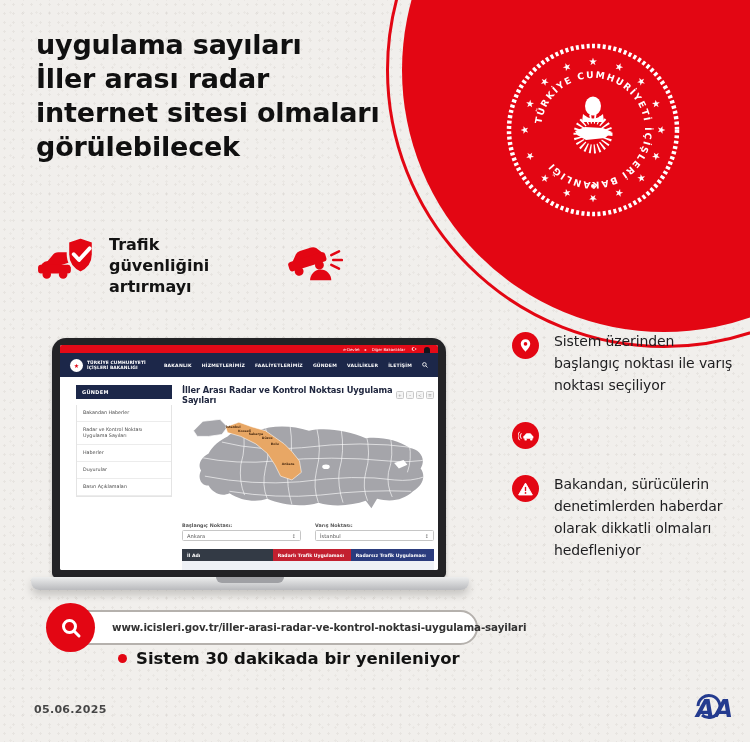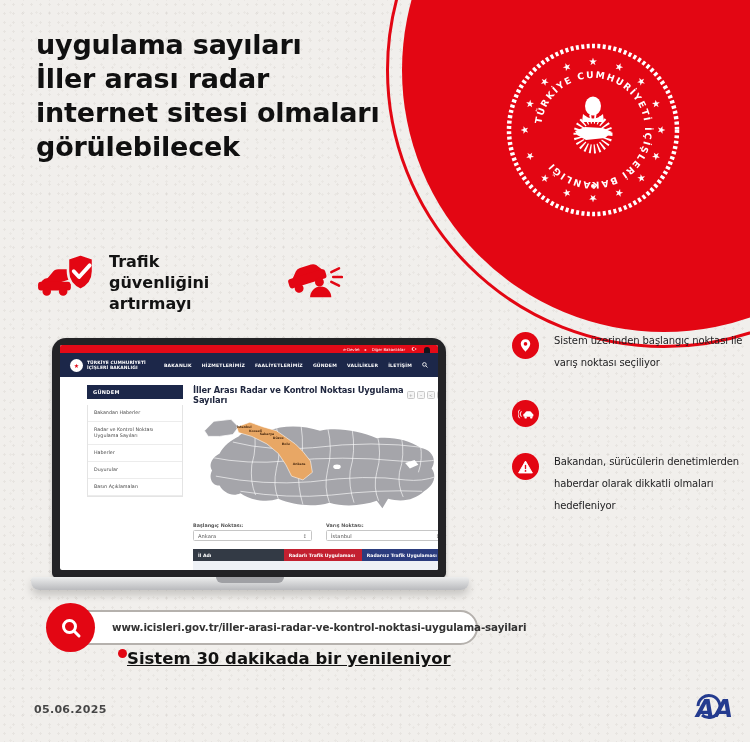--- a/index.html
+++ b/index.html
@@ -21,40 +21,40 @@
 
   
   .ring{left:386px; top:-208px; width:556px; height:556px; border:3px solid var(--accent-red); border-radius:50%;}
   .redcircle{left:402px; top:-192px; width:524px; height:524px; background:var(--accent-red); border-radius:50%;}
   .seal{left:503px; top:40px;}
 
   
   .headline{left:36px; top:28px; width:400px; font-size:27px; font-weight:bold; line-height:34px; color:#101010; letter-spacing:-0.2px;}
 
   
-  .features{left:36px; top:232px; display:flex; gap:52px;margin-top:17px;}
+  .features{left:36px; top:232px; display:flex; gap:52px;}
   .feature{display:flex; gap:11px; align-items:flex-start;}
   .feature-text{font-size:16px; font-weight:bold; line-height:21px; color:#131313; padding-top:2px;}
   .f1 .feature-text{width:120px;} .f2 .feature-text{width:150px;}
 
   
   .laptop-bezel{left:52px; top:338px; width:394px; height:240px; background:#232326; border-radius:14px 14px 5px 5px; padding:7px 8px 8px 8px; box-shadow:0 2px 4px rgba(0,0,0,.2);}
   .laptop-screen{width:378px; height:225px; background:#fff; border-radius:2px; overflow:hidden; position:relative;}
   .laptop-base{left:31px; top:577px; width:438px; height:13px; background:linear-gradient(#eceded,#b9babd); border-radius:3px 3px 8px 8px; box-shadow:0 5px 9px rgba(0,0,0,.18);}
   .laptop-notch{left:216px; top:577px; width:68px; height:6px; background:#9fa0a4; border-radius:0 0 7px 7px;}
 
   
   .ms-topbar{height:8px; background:#e30a17; display:flex; justify-content:flex-end; align-items:center; gap:5px; padding:0 8px; color:#fff; font-size:3.9px;}
   .ms-portrait{width:6px;height:6px;background:#14131a;border-radius:50% 50% 0 0; margin-bottom:-2px;}
   .ms-nav{height:24px; background:var(--navy); display:flex; align-items:center; padding:0 10px; color:#fff;}
   .ms-logo{width:13px;height:13px;background:#fff;border-radius:50%;display:flex;align-items:center;justify-content:center;color:#e30a17;font-size:6px;}
   .ms-brand{display:flex;align-items:center;gap:4px;}
   .ms-brand-txt{font-size:4.4px; font-weight:bold; line-height:5.4px; letter-spacing:.1px;}
   .ms-menu{margin-left:auto; display:flex; align-items:center; gap:10px; font-size:4.6px; font-weight:bold; letter-spacing:.2px;}
-  .ms-body{display:flex; padding:8px 12px 0 16px; background:#fff;margin-left:11px;}
+  .ms-body{display:flex; padding:8px 12px 0 16px; background:#fff;}
   .ms-side{width:96px; flex:none;}
   .ms-side-head{background:var(--navy); color:#fff; font-size:5px; font-weight:bold; padding:4px 6px; letter-spacing:.3px;}
   .ms-side-list{border:0.5px solid #e4e4e4; border-top:none; margin-top:6px;}
   .ms-side-item{font-size:4.8px; color:#4a4a4a; padding:5px 6px; border-bottom:0.5px solid #ececec; line-height:6px;}
   .ms-main{flex:1; padding-left:10px;}
   .ms-title-row{display:flex; align-items:center;}
   .ms-title{font-size:8.3px; font-weight:bold; color:#20273f; letter-spacing:-0.1px;}
   .ms-title-btns{margin-left:auto; display:flex; gap:2px;}
   .ms-title-btn{width:8px;height:8px;border:0.5px solid #c9c9c9;background:#f5f5f5;border-radius:1.5px; font-size:4.5px; color:#8a8a8a; display:flex;align-items:center;justify-content:center;}
   .ms-form{display:flex; gap:14px; margin-top:5px;}
@@ -67,27 +67,27 @@
   .ms-th{display:flex; align-items:center; padding:0 5px;}
   .ms-th-1{width:36%; background:#333a45;}
   .ms-th-2{width:31%; background:var(--table-red);}
   .ms-th-3{width:33%; background:var(--table-navy);}
   .ms-trow{height:13px; background:#eef1f6;}
 
   
   .bullets{left:512px; top:330px; width:232px; display:flex; flex-direction:column; gap:24px;}
   .bullet{display:flex; gap:15px; align-items:flex-start;}
   .bullet-icon{flex:none; width:27px; height:27px; border-radius:50%; background:var(--accent-red); display:flex; align-items:center; justify-content:center; margin-top:2px;}
-  .bullet-text{font-size:10px; line-height:22px; color:#1d1d1f; letter-spacing:-0.1px;}
+  .bullet-text{font-size:14px; line-height:22px; color:#1d1d1f; letter-spacing:-0.1px;}
 
   
   .url-pill{left:60px; top:610px; width:418px; height:35px; background:#fff; border:2px solid #b5b1ad; border-radius:18px;}
   .url-circle{left:46px; top:603px; width:49px; height:49px; background:var(--accent-red); border-radius:50%; display:flex; align-items:center; justify-content:center;}
   .url-text{left:112px; top:610px; width:360px; height:35px; line-height:35px; font-size:10.3px; font-weight:bold; color:#333; letter-spacing:-0.1px; white-space:nowrap;}
-  .note{left:118px; top:649px; display:flex; text-decoration:underline;}
+  .note{left:118px; top:649px; display:flex; align-items:center; gap:9px;}
   .note-dot{width:9px; height:9px; border-radius:50%; background:var(--accent-red);}
   .note-text{font-size:16.5px; font-weight:bold; color:#121212;}
 
   .date{left:34px; top:703px; font-size:11px; font-weight:bold; color:#474747; letter-spacing:.3px;}
   .aa-logo{left:688px; top:684px;}
 </style>
 </head>
 <body>
 
 <div class="abs ring"></div>

